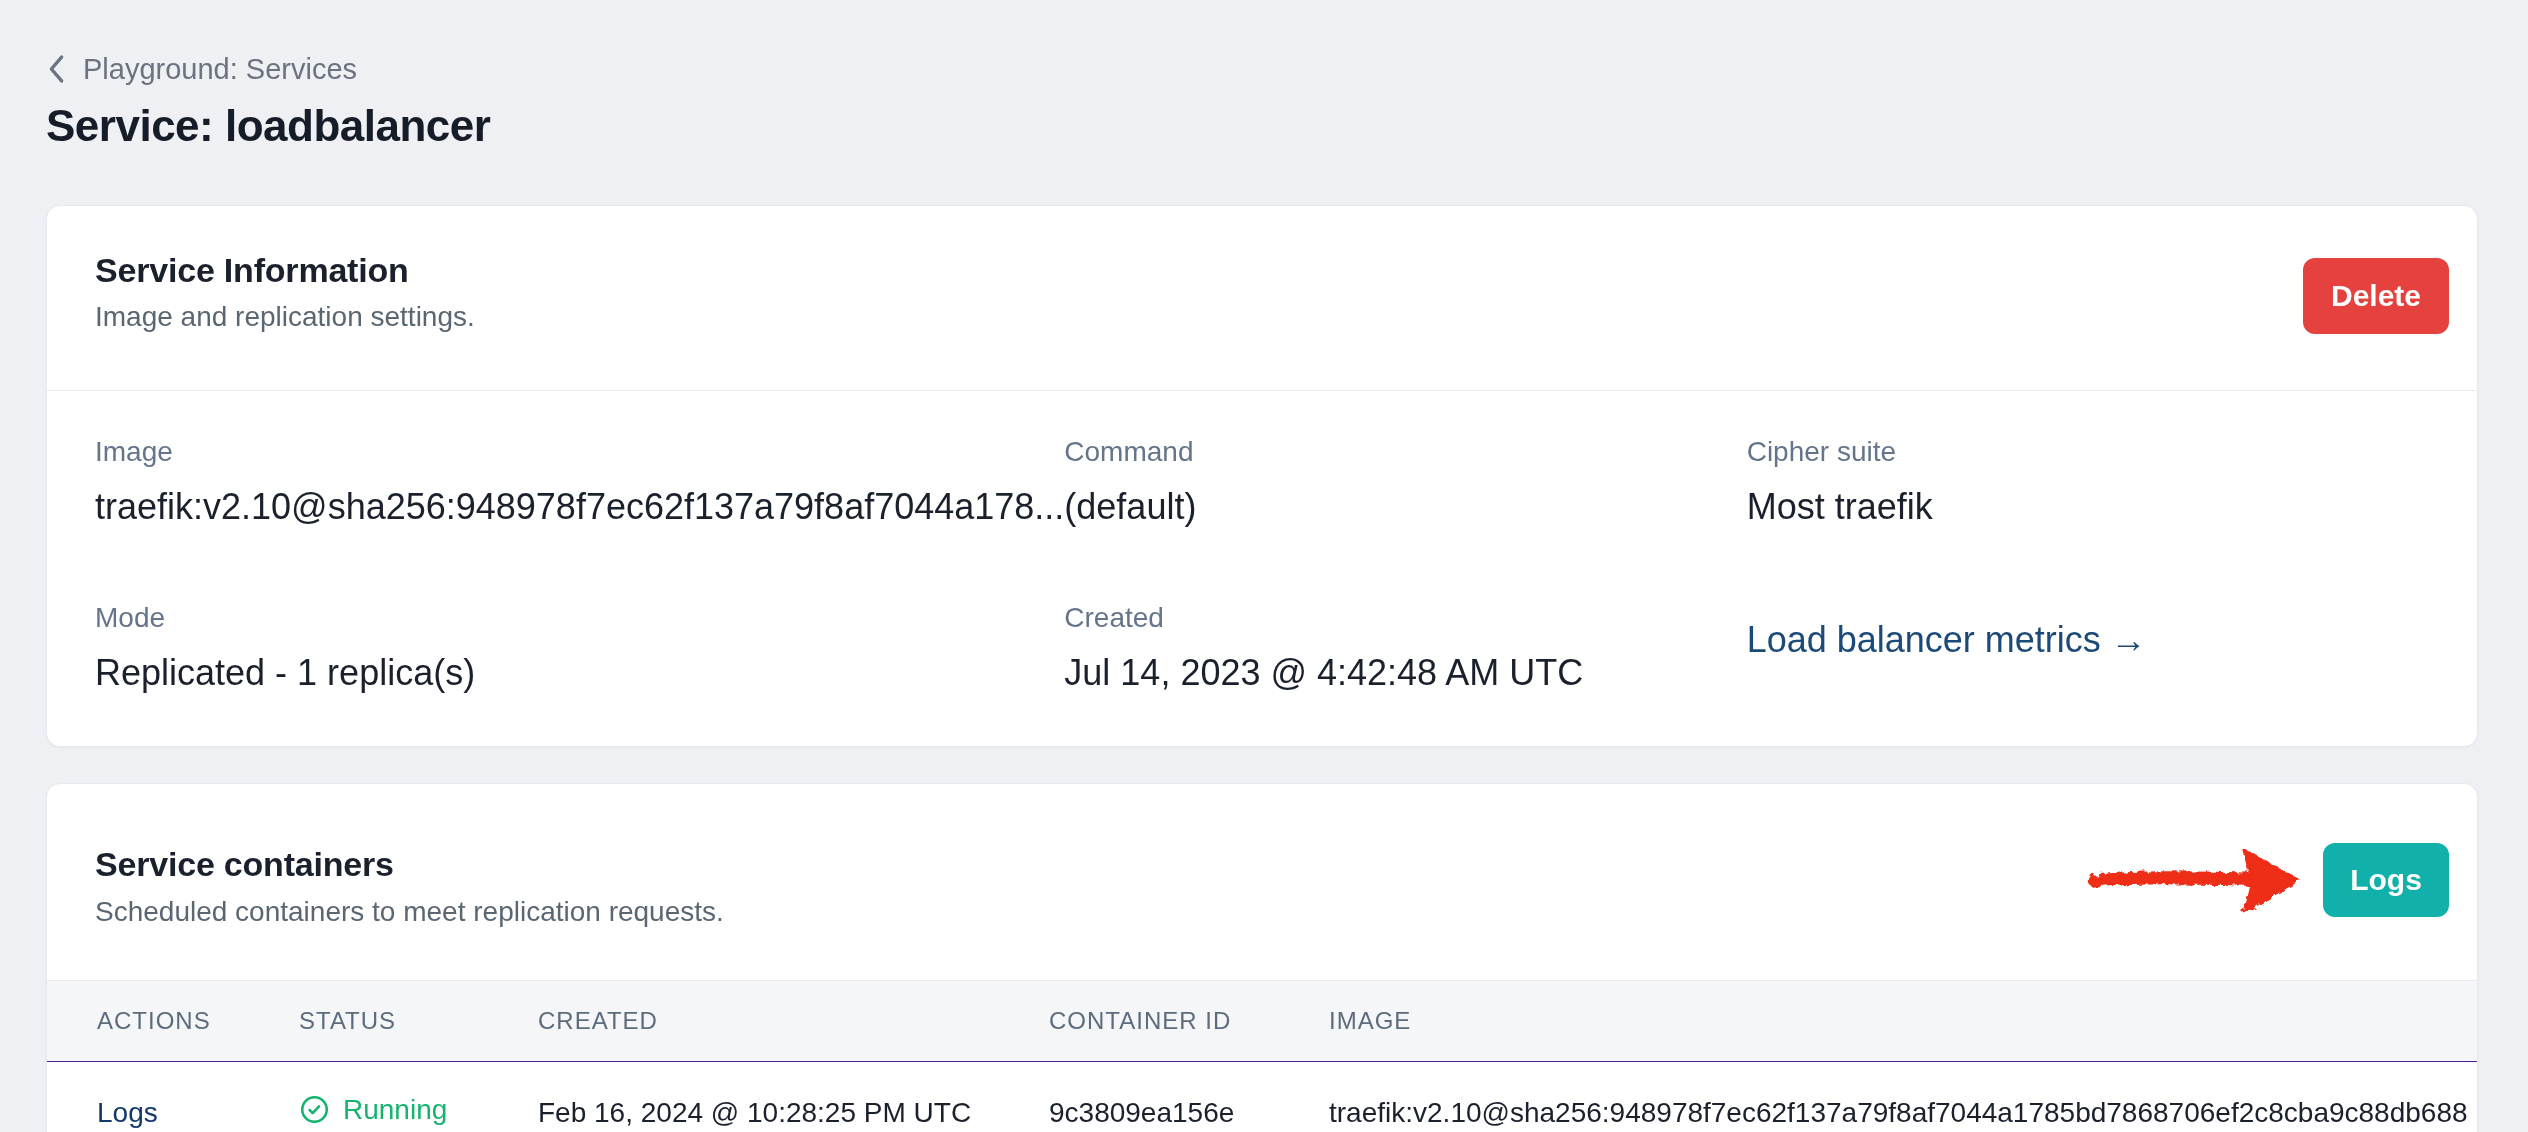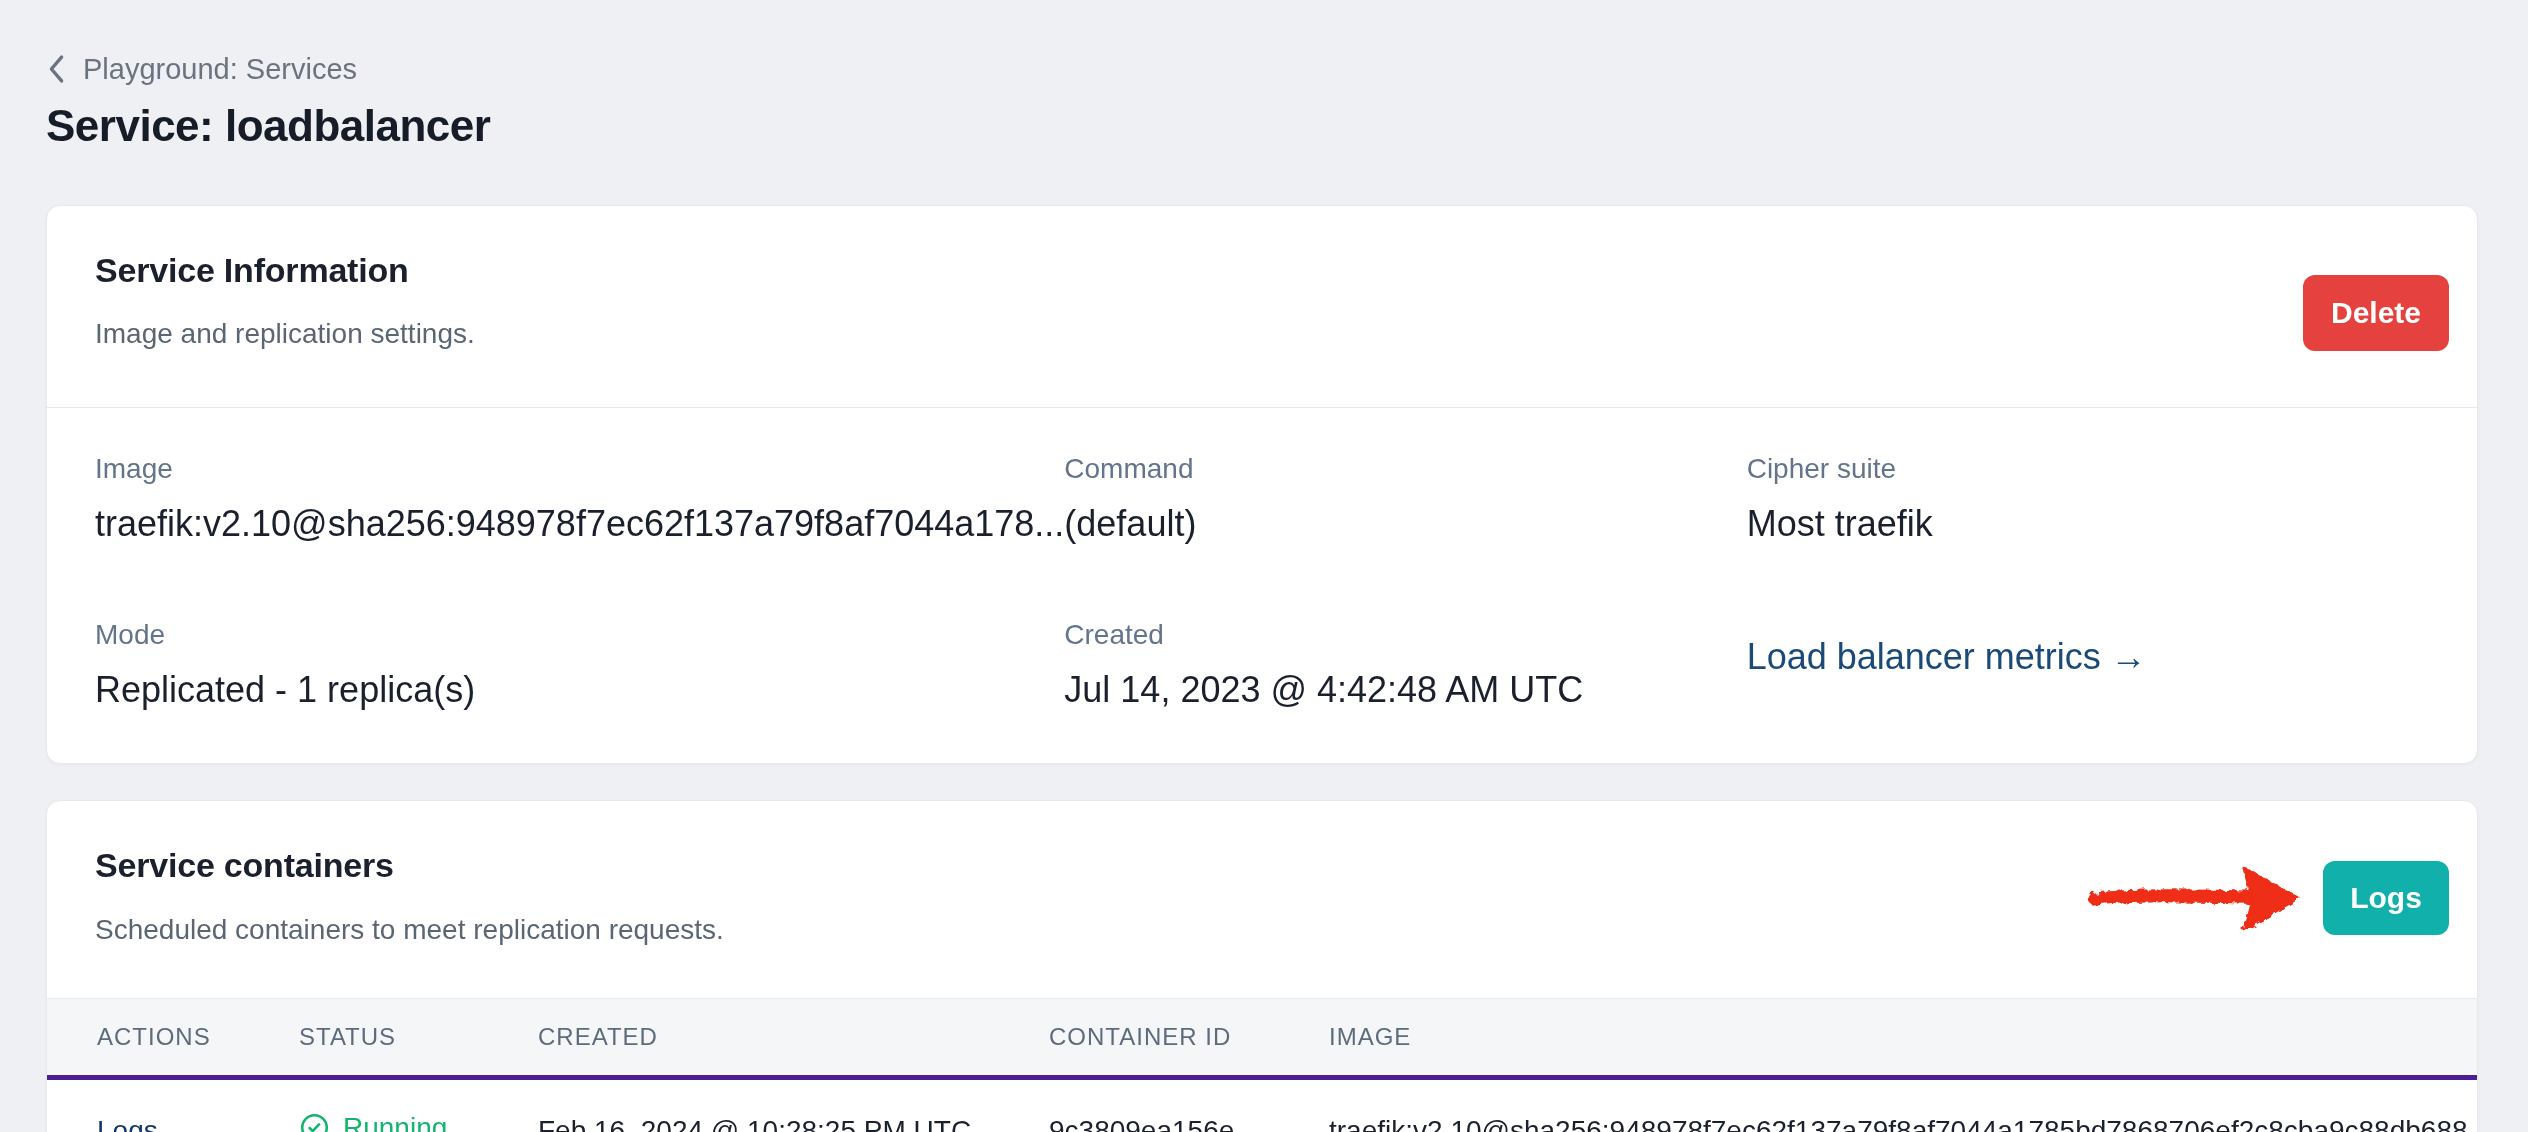--- a/index.html
+++ b/index.html
@@ -39,21 +39,21 @@
 
   .card-head {
     display:flex; justify-content:space-between; align-items:flex-end;
     padding:46px 28px 54px 48px;
   }
   .card-head h2 {
     font-size:34px; font-weight:600; color:#1a202c; line-height:1.1;
     letter-spacing:-0.2px;
   }
   .card-head .sub {
-    margin-top:28px; font-size:28px; color:#5b6673; line-height:1.2;
+    margin-top:11px; font-size:28px; color:#5b6673; line-height:1.2;
   }
   .card-info .card-head { padding-bottom:56px; }
 
   .btn {
     border:none; border-radius:12px; cursor:pointer;
     font-family:inherit; font-size:30px; font-weight:600; color:#ffffff;
     line-height:1;
   }
   .btn-delete { background:#e5413e; width:146px; height:76px; margin-top:5px; }
   .btn-logs   { background:#12b0aa; width:126px; height:74px; }
@@ -74,21 +74,21 @@
   
   .head-right { display:flex; align-items:center; gap:18px; margin-top:46px; }
   .card-containers .card-head { padding-bottom:52px; }
   .card-containers .card-head .head-right { margin-top:2px; }
   .annotation-arrow { display:block; }
 
   
   .t-head {
     display:flex; align-items:center; height:82px;
     background:#f5f6f8;
-    border-top:1px solid #e8eaee; border-bottom:5px solid #4c1d95;
+    border-top:1px solid #e8eaee; border-bottom:1px solid #4c1d95;
     font-size:24px; color:#5d6b7c; letter-spacing:1px; line-height:1.2;
   }
   .t-row {
     display:flex; align-items:center; height:101px;
     background:#ffffff; font-size:28px; color:#1a202c;
   }
   .c { padding-left:50px; }
   .c1 { flex:0 0 202px; }
   .c2 { flex:0 0 239px; }
   .c3 { flex:0 0 511px; }

